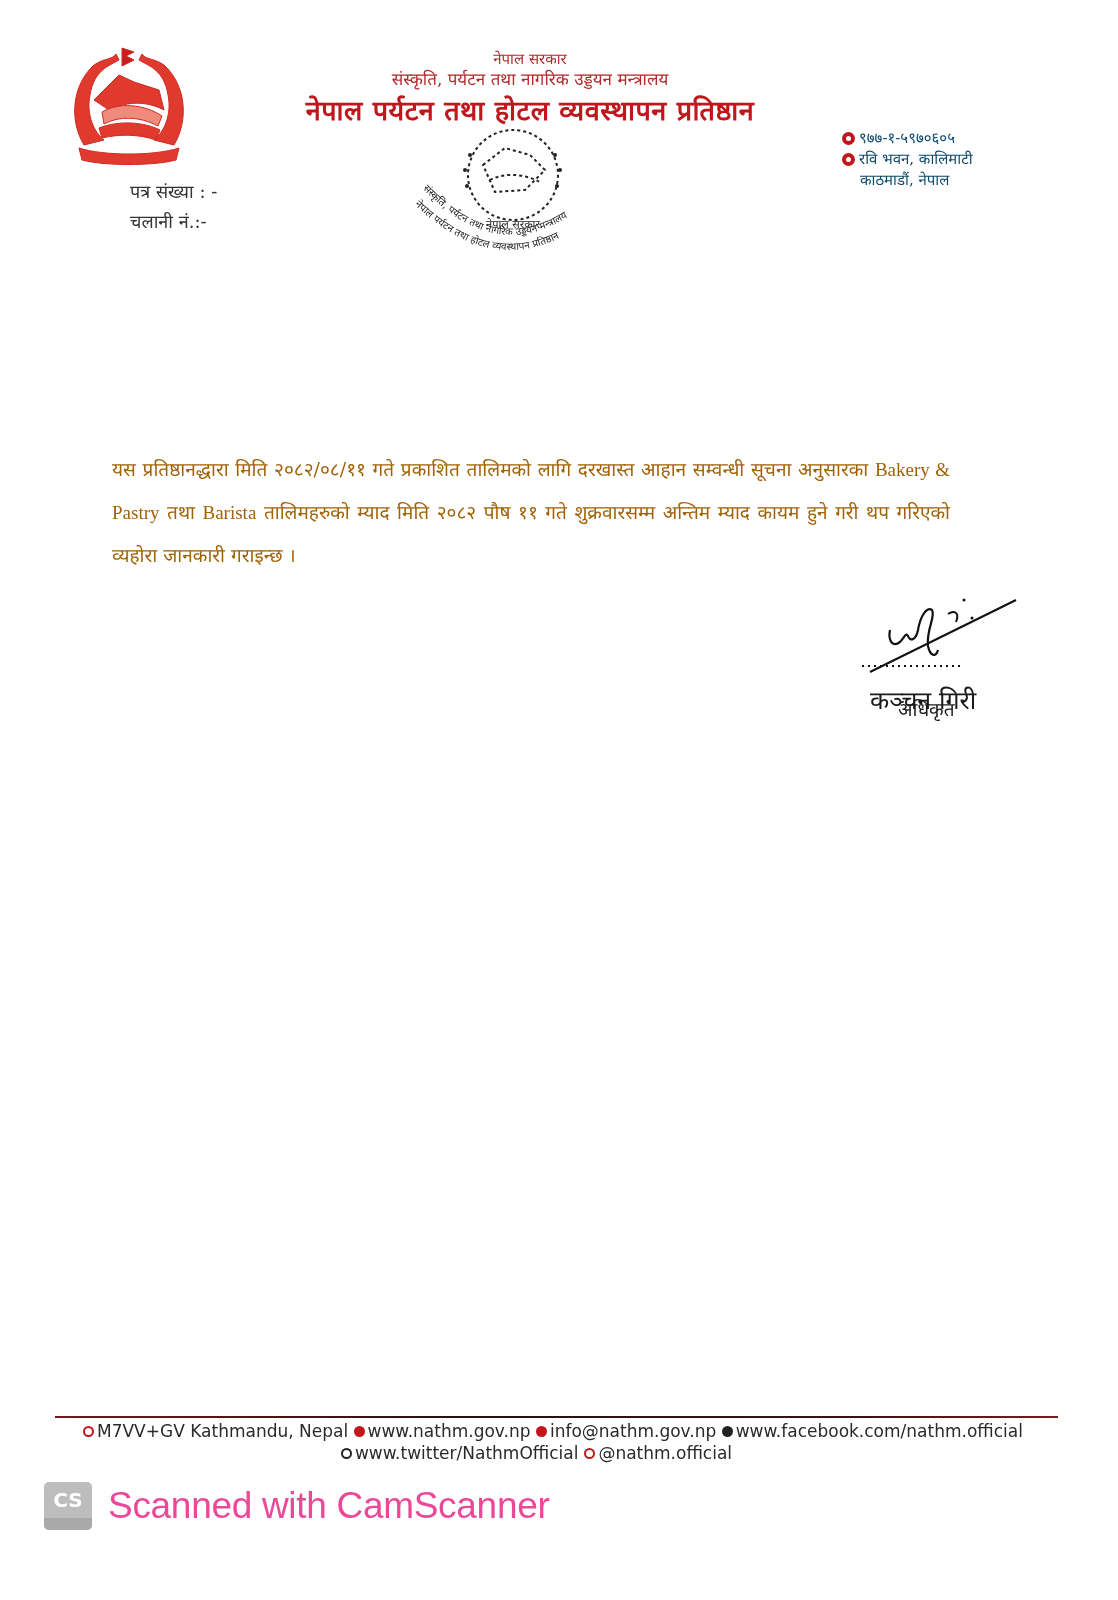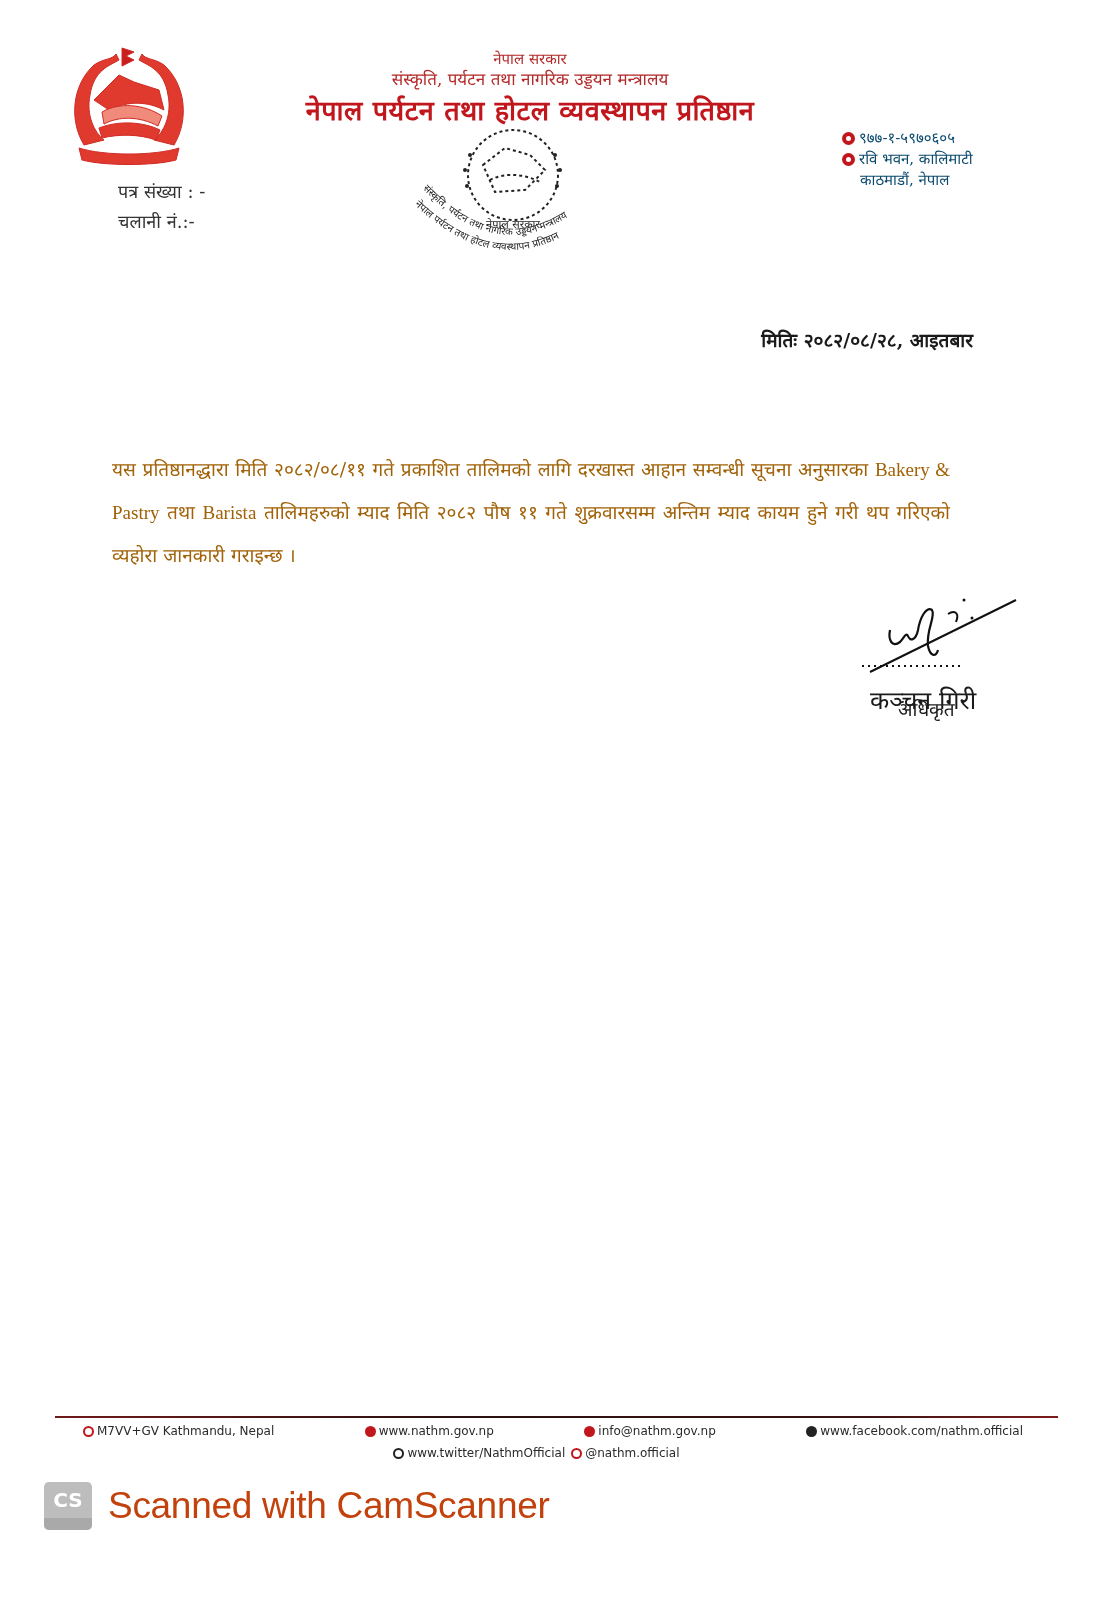--- a/index.html
+++ b/index.html
@@ -1,20 +1,20 @@
 <!DOCTYPE html>
 <html><head>
   <meta charset="utf-8">
   <style>
     * { box-sizing: border-box; margin: 0; padding: 0; }
     html, body { width: 1118px; height: 1600px; background: #ffffff; overflow: hidden; }
     body { position: relative; font-family: "DejaVu Serif", serif; color: #1a1a1a; }
 
     .emblem { position: absolute; left: 64px; top: 40px; width: 130px; height: 130px; }
-    .ref-block { position: absolute; left: 118px; top: 177px; font-size: 18px; line-height: 30px; color: #333; }
+    .ref-block { position: absolute; left: 130px; top: 177px; font-size: 18px; line-height: 30px; color: #333; }
 
     .header-center { position: absolute; left: 260px; top: 50px; width: 540px; text-align: center; color: #c1272d; }
     .gov-line { font-size: 15px; line-height: 18px; color: #b32a2a; }
     .ministry-line { font-size: 17px; line-height: 22px; color: #b32a2a; }
     .org-title { font-size: 27px; font-weight: bold; line-height: 42px; color: #c0161c; letter-spacing: 0.5px; }
 
     .contact { position: absolute; left: 842px; top: 128px; font-size: 15px; line-height: 21px; color: #0c4a6e; }
     .contact .row { display: flex; align-items: flex-start; }
     .contact .ico { display: inline-block; width: 13px; height: 13px; border-radius: 50%; background: #c0161c; margin: 4px 4px 0 0; flex: none; position: relative; }
     .contact .ico::after { content: ""; position: absolute; left: 4px; top: 4px; width: 5px; height: 5px; border-radius: 50%; background: #fff; }
@@ -25,34 +25,34 @@
     .date-block { position: absolute; right: 145px; top: 322px; text-align: right; font-size: 19px; line-height: 36px; font-weight: bold; color: #1a1a1a; }
 
     .body-text { position: absolute; left: 112px; top: 448px; width: 838px; font-size: 19px; line-height: 43px; text-align: justify; color: #a16207; }
     .body-text .latin { font-family: "Liberation Serif", serif; font-size: 19px; }
 
     .signature { position: absolute; left: 856px; top: 590px; width: 170px; height: 90px; }
     .sign-name { position: absolute; left: 870px; top: 686px; font-size: 25px; line-height: 30px; color: #1a1a1a; }
     .sign-title { position: absolute; left: 898px; top: 694px; font-size: 19px; line-height: 30px; color: #1a1a1a; }
 
     .footer-rule { position: absolute; left: 55px; top: 1416px; width: 1003px; height: 2px; background: linear-gradient(to right, #6e1a1a, #2a1010 40%, #3a1212 80%, #7a1c1c); }
-    .footer { position: absolute; left: 55px; top: 1420px; width: 1003px; font-family: "DejaVu Sans", sans-serif; font-size: 12px; color: #2a2a2a; }
+    .footer { position: absolute; left: 55px; top: 1420px; width: 1003px; font-family: "DejaVu Sans", sans-serif; font-size: 17px; color: #2a2a2a; }
     .footer .line1 { display: flex; justify-content: space-between; padding: 0 35px 0 28px; line-height: 22px; }
     .footer .line2 { display: flex; justify-content: center; gap: 6px; line-height: 22px; margin-left: -40px; }
     .footer .item { display: inline-flex; align-items: center; white-space: nowrap; }
     .footer .fico { display: inline-block; width: 11px; height: 11px; border-radius: 50%; background: #c0161c; margin-right: 3px; }
     .footer .fico.dark { background: #222; }
     .footer .fico.ring { background: transparent; border: 2.5px solid #c0161c; }
     .footer .fico.ring.dark { border-color: #222; }
 
     .watermark { position: absolute; left: 44px; top: 1482px; display: flex; align-items: center; }
     .cs-logo { width: 48px; height: 48px; border-radius: 5px; background: #bdbdbd; position: relative; overflow: hidden; padding-left: 48px; }
     .cs-logo span { position: absolute; left: 0; right: 0; top: 6px; text-align: center; font-family: "DejaVu Sans", sans-serif; font-weight: bold; font-size: 20px; color: #fff; }
     .cs-logo::after { content: ""; position: absolute; left: 0; right: 0; bottom: 0; height: 12px; background: #a9a9a9; }
-    .cs-text { margin-left: 16px; font-family: "Liberation Sans", sans-serif; font-size: 37px; color: #c2410c; letter-spacing: -0.3px; }
+    .cs-text { margin-left: 16px; font-family: "Liberation Sans", sans-serif; font-size: 37px; color: #ec4899; letter-spacing: -0.3px; }
   </style>
 </head>
 <body>
 
 <div class="emblem">
   <svg width="130" height="130" viewBox="0 0 130 130">
     <g fill="#e03a2f" stroke="#d02a24" stroke-width="1">
       <path d="M20 105 C5 80 8 45 30 25 C40 18 48 20 52 14 L55 20 C45 26 30 30 26 55 C22 75 30 92 40 100 Z"></path>
       <path d="M110 105 C125 80 122 45 100 25 C90 18 82 20 78 14 L75 20 C85 26 100 30 104 55 C108 75 100 92 90 100 Z"></path>
       <path d="M30 60 L55 35 L70 42 L95 50 L100 70 C85 62 65 60 45 70 Z"></path>
@@ -104,21 +104,20 @@
     <span>९७७-१-५९७०६०५</span>
   </div>
   <div class="row">
     <span class="ico"></span>
     <span>रवि भवन, कालिमाटी</span>
   </div>
   <div class="indent">काठमाडौं, नेपाल</div>
 </div>
 
 <div class="date-block">
-  <div>मितिः २०८२/०८/२८, आइतबार</div>
 </div>
 
 <div class="body-text"><span>यस प्रतिष्ठानद्धारा मिति २०८२/०८/११ गते प्रकाशित तालिमको लागि दरखास्त आहान सम्वन्धी सूचना अनुसारका </span><span class="latin">Bakery &amp; Pastry</span><span> तथा </span><span class="latin">Barista</span><span> तालिमहरुको म्याद मिति २०८२ पौष ११ गते शुक्रवारसम्म अन्तिम म्याद कायम हुने गरी थप गरिएको व्यहोरा जानकारी गराइन्छ ।</span></div>
 
 <div class="signature">
   <svg width="170" height="90" viewBox="0 0 170 90">
     <path d="M34 40 C32 50 36 58 44 52 C48 48 50 42 52 46 C54 52 60 50 62 40 C64 28 70 16 76 20 C80 26 70 40 72 56 C74 66 80 68 82 60" fill="none" stroke="#111" stroke-width="2.2"></path>
     <path d="M92 24 C98 20 104 22 100 32" fill="none" stroke="#111" stroke-width="2"></path>
     <circle cx="108" cy="10" r="1.5" fill="#111"></circle>
     <circle cx="116" cy="28" r="1.5" fill="#111"></circle>

